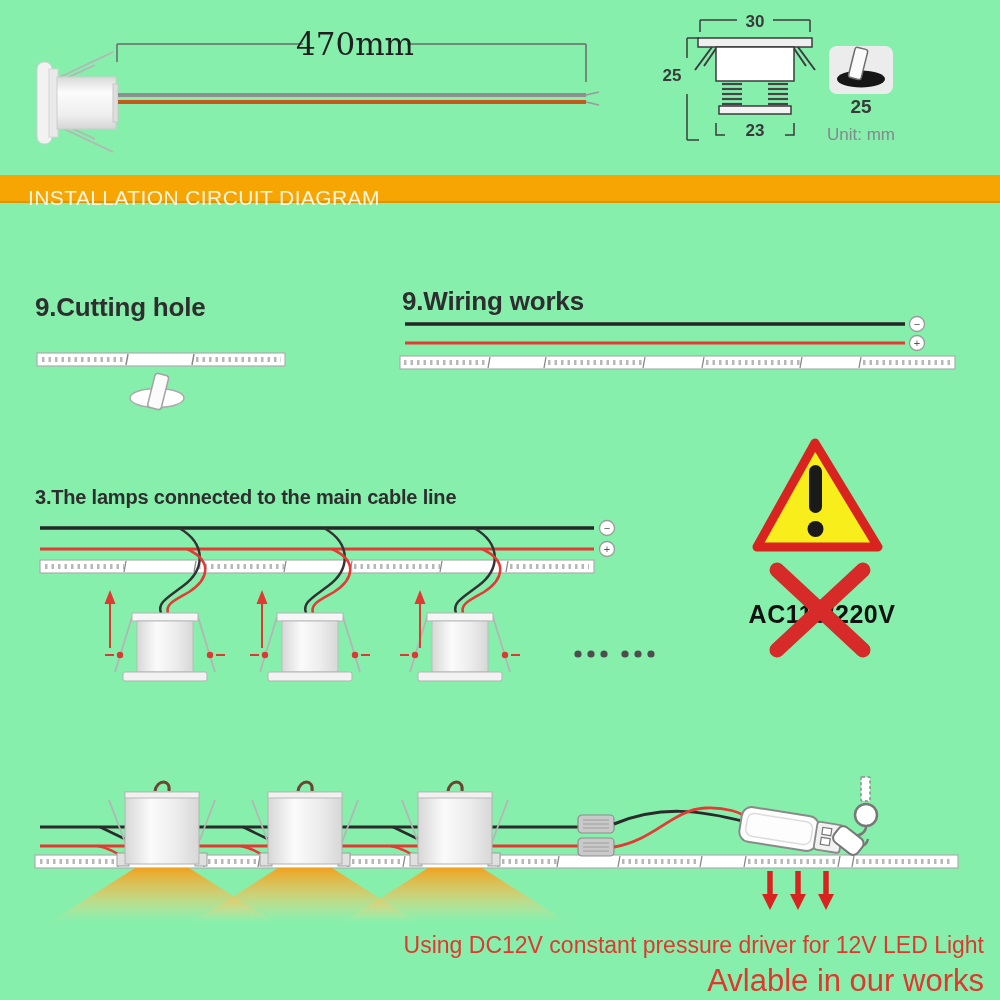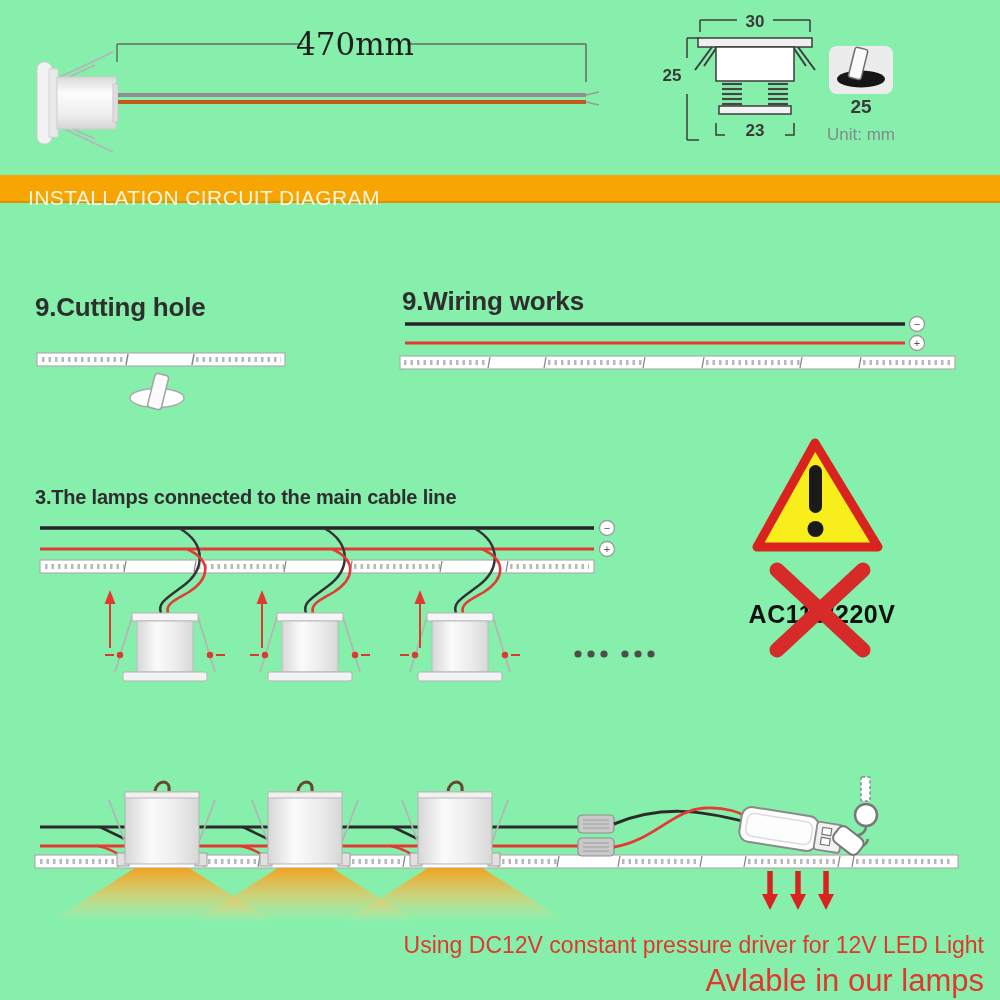--- a/index.html
+++ b/index.html
@@ -371,15 +371,15 @@
       <line x1="770" y1="116" x2="770" y2="141" stroke-width="5.5"></line>
       <polygon points="762,139 778,139 770,155" stroke="none"></polygon>
       <line x1="798" y1="116" x2="798" y2="141" stroke-width="5.5"></line>
       <polygon points="790,139 806,139 798,155" stroke="none"></polygon>
       <line x1="826" y1="116" x2="826" y2="141" stroke-width="5.5"></line>
       <polygon points="818,139 834,139 826,155" stroke="none"></polygon>
     </g>
   </svg>
 
   <div class="abs footer-line" style="top:908px;margin-top:24px;">Using DC12V constant pressure driver for 12V LED Light</div>
-  <div class="abs footer-line footer-big" style="top:963px;">Avlable in our lamps</div>
+  <div class="abs footer-line footer-big" style="top:963px;">Avlable in our works</div>
 
 </div>
 
 </body></html>

